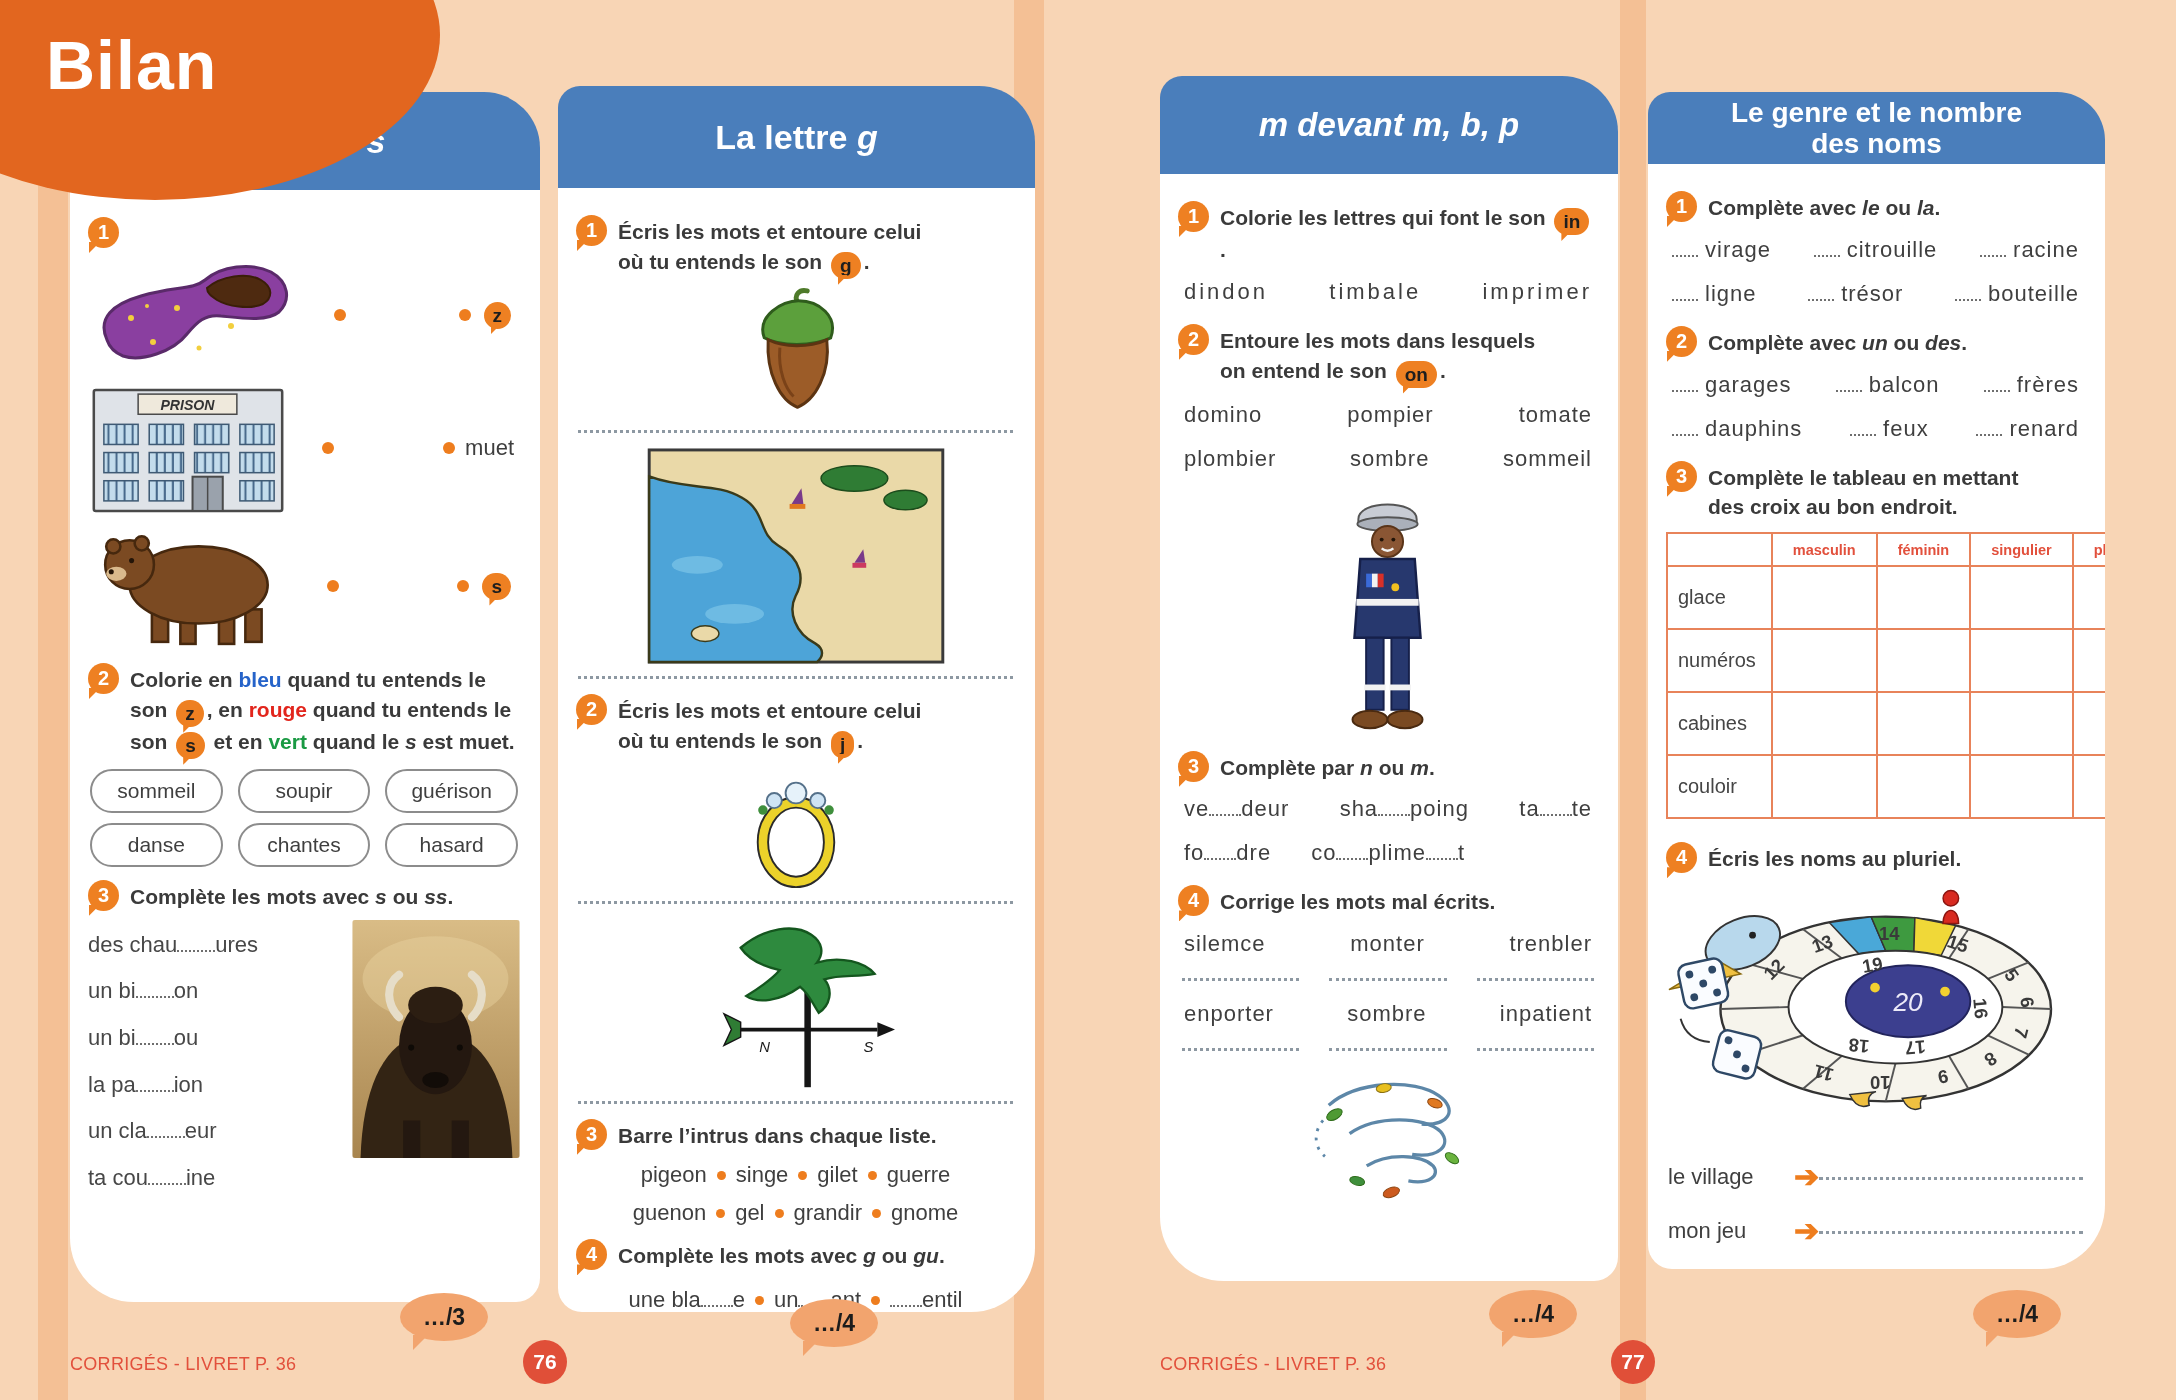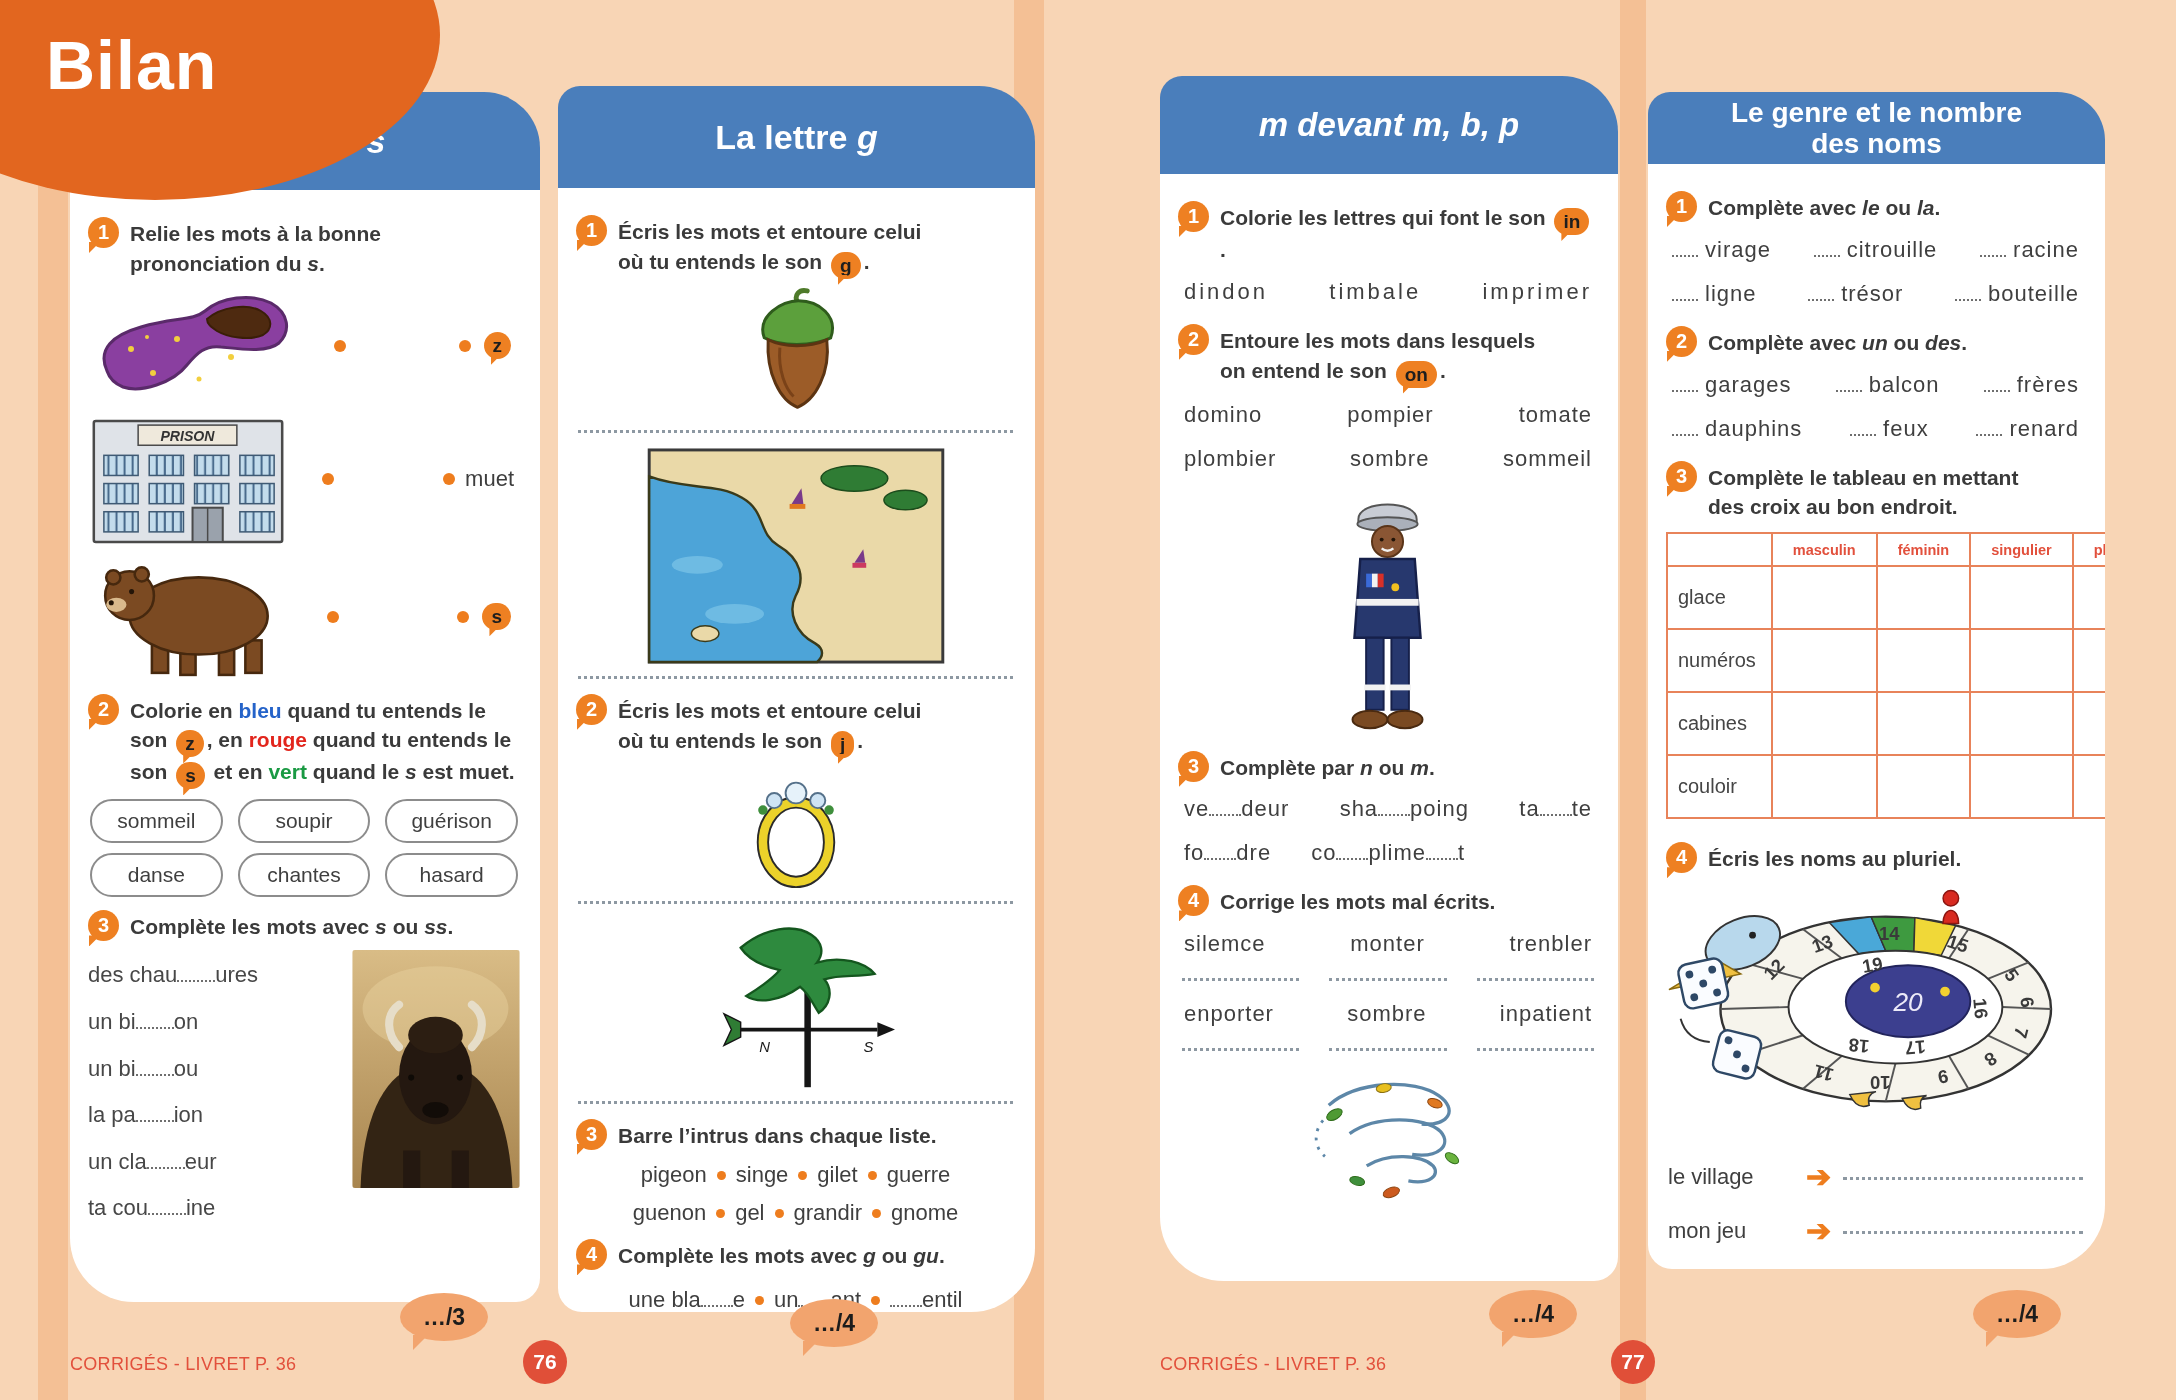--- a/index.html
+++ b/index.html
@@ -67,21 +67,21 @@
   .wordrow.left{justify-content:flex-start;gap:64px;}
 
   .line3{display:flex;gap:30px;margin:14px 4px 20px;}
   .line3 span{flex:1;border-bottom:3px dotted #8d98a2;height:3px;}
 
   .table4{border-collapse:collapse;width:100%;margin:10px 0 6px;}
   .table4 th,.table4 td{border:2px solid #e8835a;height:31px;padding:15px;}
   .table4 th{font-size:14.5px;color:#e2503c;padding:0 20px;}
   .table4 td.lbl{font-size:20px;color:#454545;text-align:left;padding-left:10px;width:148px;}
 
-  .plural-row{display:flex;align-items:center;gap:12px;margin:24px 2px;font-size:22px;color:#3f3f3f;}
+  .plural-row{display:flex;align-items:center;margin:24px 2px;font-size:22px;color:#3f3f3f;}
   .plural-row .lbl{width:126px;flex:none;}
   .arrow{color:#ee7d1e;font-weight:bold;font-size:30px;line-height:1;flex:none;}
   .plural-row .aline{flex:1;border-bottom:3px dotted #8d98a2;height:3px;}
 
   .score{position:absolute;width:88px;height:48px;background:#f2a46e;border-radius:50%;display:flex;align-items:center;justify-content:center;font-weight:bold;font-size:23px;color:#1c1c1c;z-index:5;}
   .score::after{content:"";position:absolute;left:13px;bottom:-9px;width:15px;height:15px;background:#f2a46e;clip-path:polygon(0 0,100% 0,0 100%);}
   #score1{left:400px;top:1293px;}
   #score2{left:790px;top:1299px;}
   #score3{left:1489px;top:1290px;}
   #score4{left:1973px;top:1290px;}
@@ -108,22 +108,20 @@
   <div class="bilan-text">Bilan</div>
 
   <section class="col" id="c1">
     <header class="colhead">
       <div class="t"><span>La lettre </span><i>s</i></div>
     </header>
     <div class="colbody">
 
       <div class="instr">
         <span class="badge">1</span>
-        <p><span>Relie les mots à la bonne</span><br>
-           <span>prononciation du </span><i>s</i><span>.</span></p>
       </div>
 
       <div class="relie-row">
         <svg width="212" height="118" viewBox="0 0 210 118">
           <path d="M18 84 C8 62 24 48 52 40 C86 30 104 34 116 24 C132 10 162 6 182 16 C200 26 202 44 190 56 C178 66 152 62 132 60 C116 58 108 66 98 78 C84 96 52 106 34 100 C24 96 20 90 18 84 Z" fill="#8a3fa0" stroke="#5a2a6a" stroke-width="3"></path>
           <path d="M118 32 C132 20 158 16 172 24 C184 31 184 42 174 48 C160 54 138 50 128 44 C122 40 118 37 118 32 Z" fill="#4e2a10" stroke="#3a1e08" stroke-width="2"></path>
           <circle cx="42" cy="62" r="3" fill="#f2cf3e"></circle>
             <circle cx="64" cy="86" r="3" fill="#f2cf3e"></circle>
           <circle cx="88" cy="52" r="3" fill="#f2cf3e"></circle>
             <circle cx="142" cy="70" r="3" fill="#f2cf3e"></circle>

